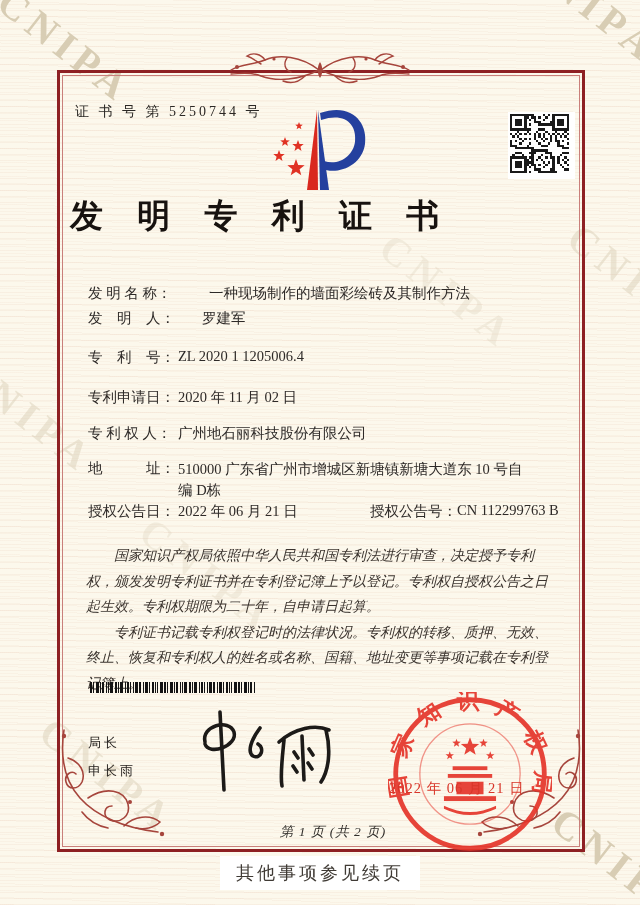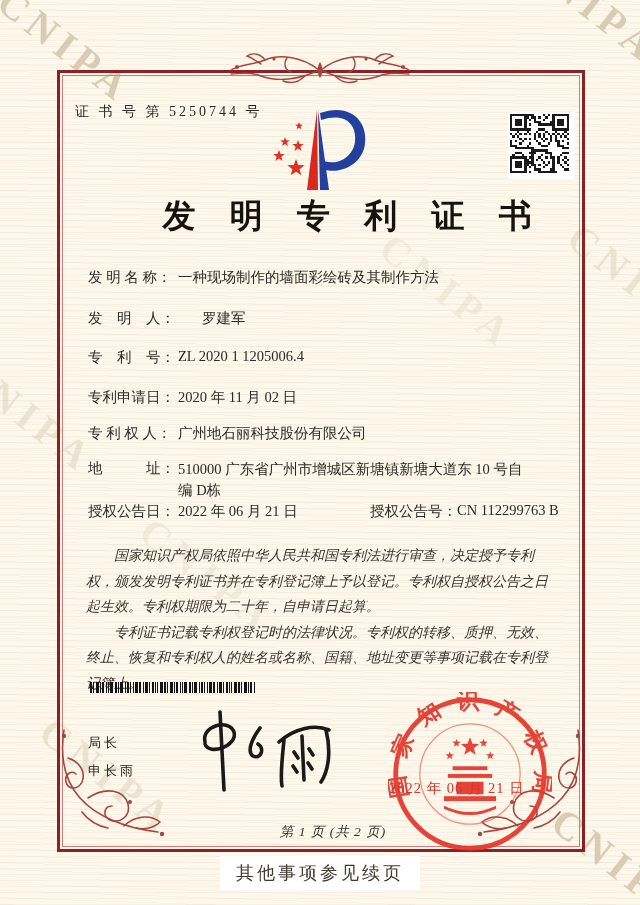--- a/index.html
+++ b/index.html
@@ -23,21 +23,21 @@
     border:3px solid #8e2023;box-sizing:border-box;
   }
   .frame-inner{
     position:absolute;left:2px;top:2px;right:2px;bottom:2px;
     border:1px solid #c97f7a;
   }
   .cert-no{position:absolute;left:75px;top:103px;font-size:14px;letter-spacing:3px;color:#2b2825;}
   .logo{position:absolute;left:252px;top:93px;}
   .qr{position:absolute;left:508px;top:112px;width:63px;height:63px;background:#fff;padding:2px;}
   .title{
-    position:absolute;left:57px;top:194px;width:580px;text-align:center;
+    position:absolute;left:57px;top:194px;width:580px;text-align:left;
     font-size:33px;font-weight:bold;letter-spacing:13px;color:#17120f;text-indent:13px;
   }
   .field{position:absolute;left:88px;font-size:14.5px;display:flex;}
   .field .lab{flex:0 0 90px;white-space:nowrap;}
   .field .val{margin-left:0;}
   .addr .val{width:358px;line-height:21px;}
   .grant2{position:absolute;left:370px;font-size:14.5px;display:flex;}
   .paras{position:absolute;left:86px;top:543px;width:470px;font-size:14px;line-height:25.5px;color:#3a332e;}
   .paras p{margin:0;text-indent:2em;font-style:italic;}
   .barcode{position:absolute;left:90px;top:679px;width:168px;height:11px;}
@@ -405,21 +405,21 @@
         <rect x="33.04" y="56.64" width="2.36" height="2.36" fill="#1a1a1a"></rect>
         <rect x="35.40" y="56.64" width="2.36" height="2.36" fill="#1a1a1a"></rect>
         <rect x="37.76" y="56.64" width="2.36" height="2.36" fill="#1a1a1a"></rect>
         <rect x="40.12" y="56.64" width="2.36" height="2.36" fill="#1a1a1a"></rect>
         <rect x="42.48" y="56.64" width="2.36" height="2.36" fill="#1a1a1a"></rect>
         <rect x="44.84" y="56.64" width="2.36" height="2.36" fill="#1a1a1a"></rect>
       </svg></div>
 
   <div class="title">发 明 专 利 证 书</div>
 
-  <div class="field" style="top:268px;">
+  <div class="field" style="top:284px;gap:31px;">
     <span class="lab">发 明 名 称：</span>
     <span class="val">一种现场制作的墙面彩绘砖及其制作方法</span>
   </div>
   <div class="field" style="top:309px;gap:24px;">
     <span class="lab">发　明　人：</span>
     <span class="val">罗建军</span>
   </div>
   <div class="field" style="top:348px;">
     <span class="lab">专　利　号：</span>
     <span class="val">ZL 2020 1 1205006.4</span>

